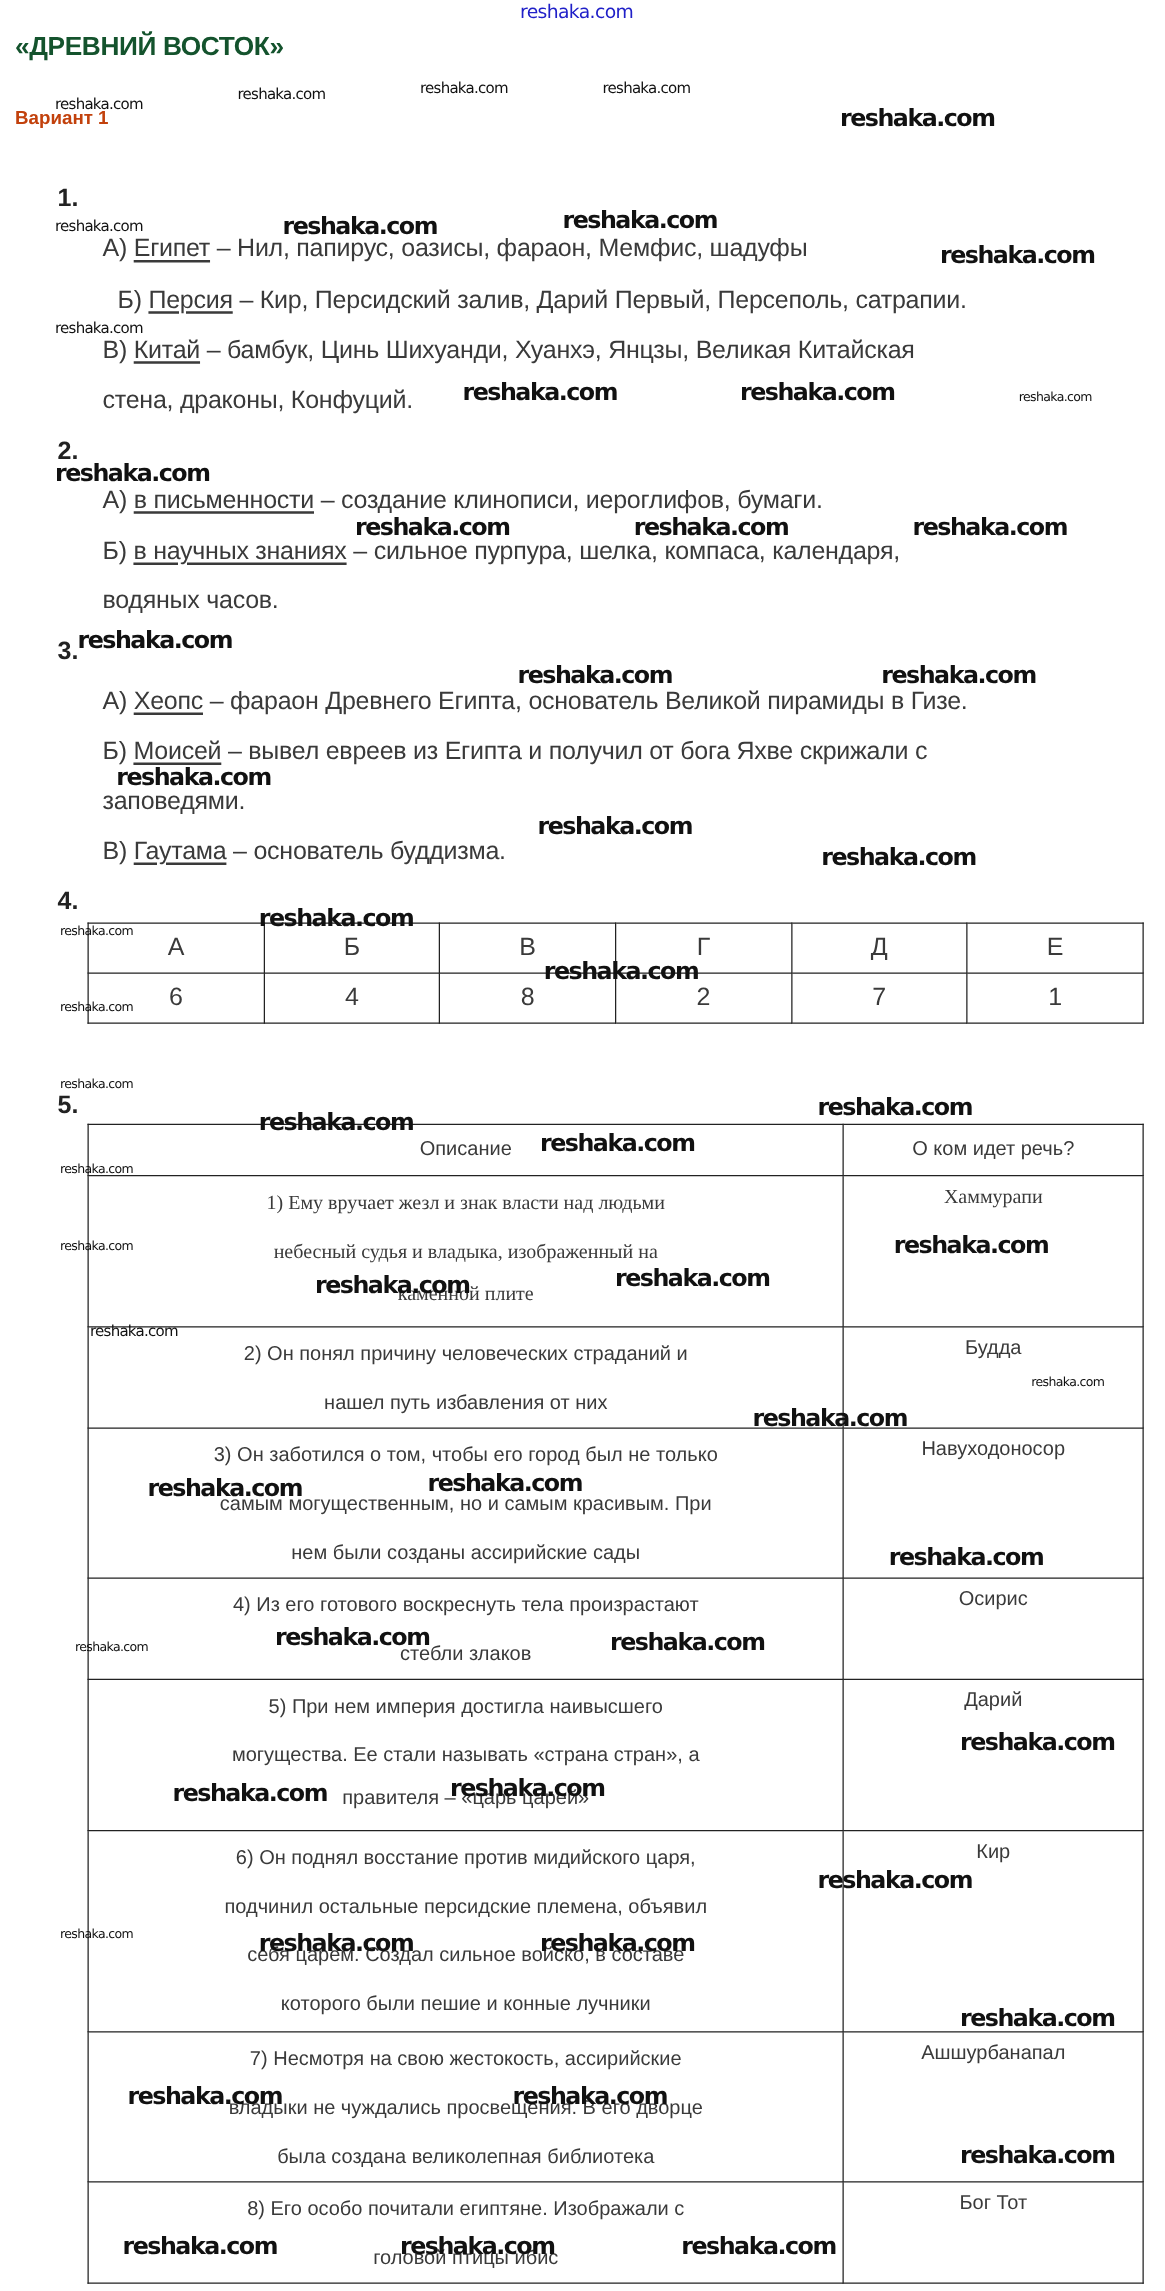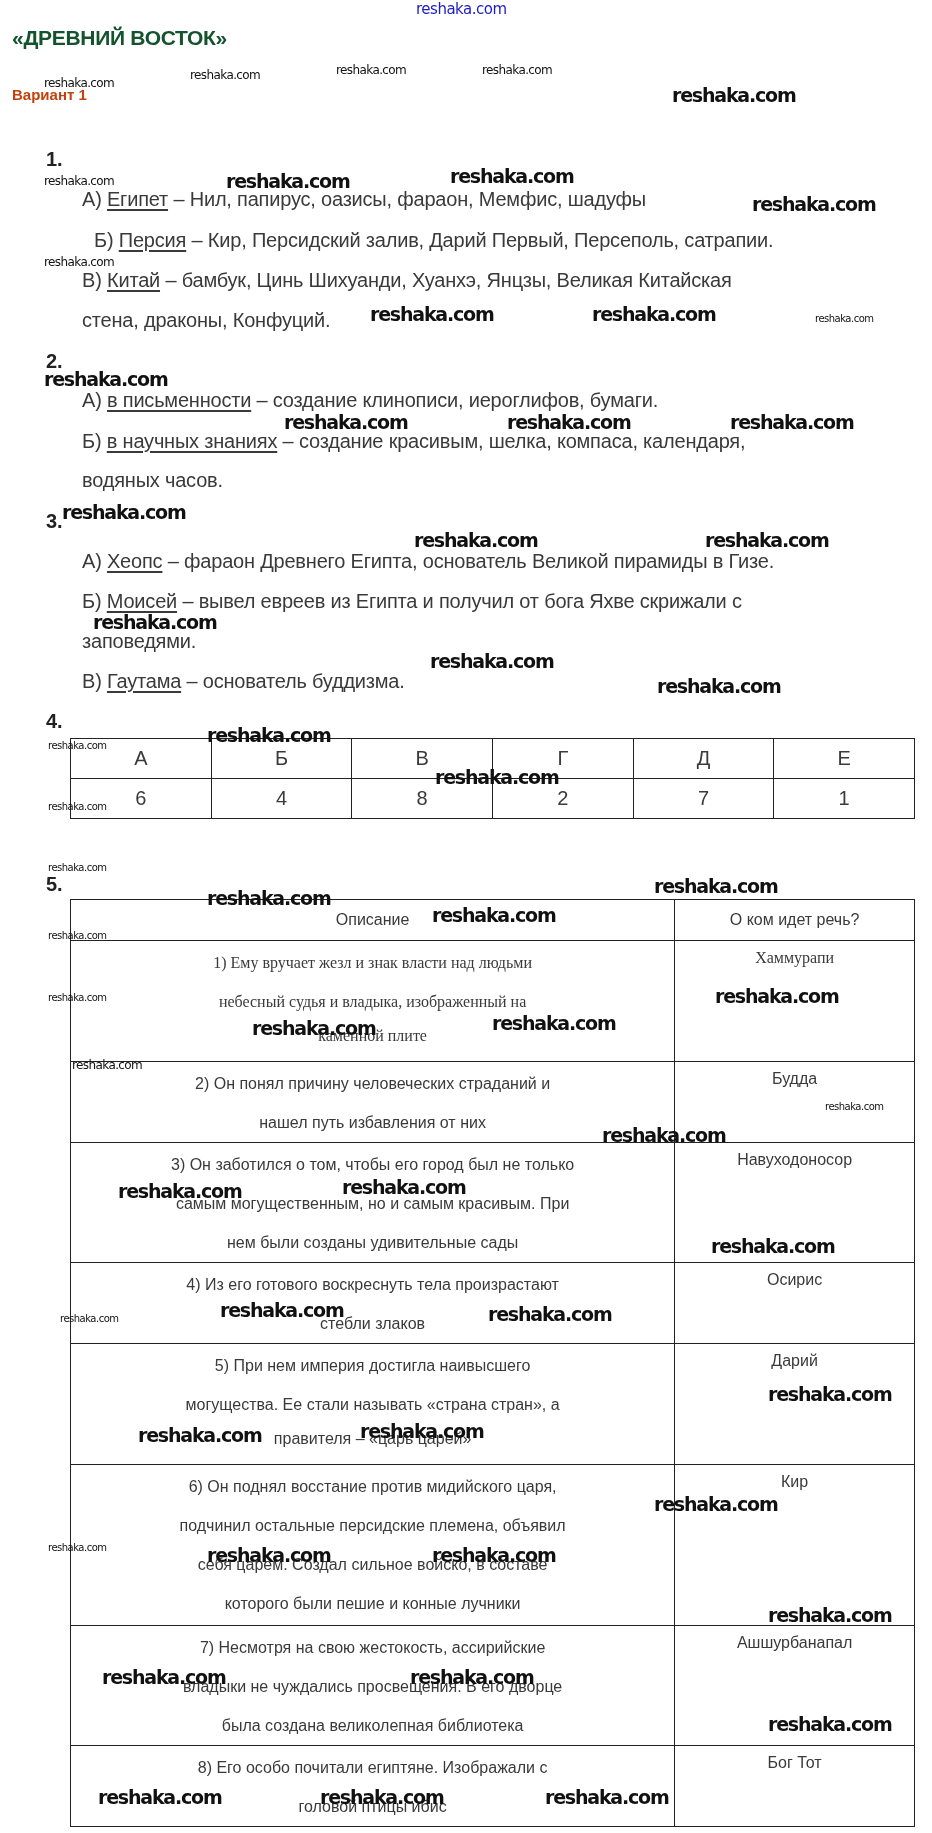--- a/index.html
+++ b/index.html
@@ -49,21 +49,21 @@
 <div class="abs line" style="left:82px;top:269px;">
   <span>В) </span><u>Китай</u><span> – бамбук, Цинь Шихуанди, Хуанхэ, Янцзы, Великая Китайская</span>
 </div>
 <div class="abs line" style="left:82px;top:309px;">стена, драконы, Конфуций.</div>
 
 <div class="abs qnum" style="left:46px;top:350px;">2.</div>
 <div class="abs line" style="left:82px;top:389px;">
   <span>А) </span><u>в письменности</u><span> – создание клинописи, иероглифов, бумаги.</span>
 </div>
 <div class="abs line" style="left:82px;top:430px;">
-  <span>Б) </span><u>в научных знаниях</u><span> – создание красивым, шелка, компаса, календаря,</span>
+  <span>Б) </span><u>в научных знаниях</u><span> – сильное пурпура, шелка, компаса, календаря,</span>
 </div>
 <div class="abs line" style="left:82px;top:469px;">водяных часов.</div>
 
 <div class="abs qnum" style="left:46px;top:510px;">3.</div>
 <div class="abs line" style="left:82px;top:550px;">
   <span>А) </span><u>Хеопс</u><span> – фараон Древнего Египта, основатель Великой пирамиды в Гизе.</span>
 </div>
 <div class="abs line" style="left:82px;top:590px;">
   <span>Б) </span><u>Моисей</u><span> – вывел евреев из Египта и получил от бога Яхве скрижали с</span>
 </div>
@@ -113,21 +113,21 @@
     <td class="desc">
       <div>2) Он понял причину человеческих страданий и</div>
       <div>нашел путь избавления от них</div>
     </td>
     <td class="who">Будда</td>
   </tr>
   <tr style="height:119px;">
     <td class="desc">
       <div>3) Он заботился о том, чтобы его город был не только</div>
       <div>самым могущественным, но и самым красивым. При</div>
-      <div>нем были созданы удивительные сады</div>
+      <div>нем были созданы ассирийские сады</div>
     </td>
     <td class="who">Навуходоносор</td>
   </tr>
   <tr style="height:80px;">
     <td class="desc">
       <div>4) Из его готового воскреснуть тела произрастают</div>
       <div>стебли злаков</div>
     </td>
     <td class="who">Осирис</td>
   </tr>

